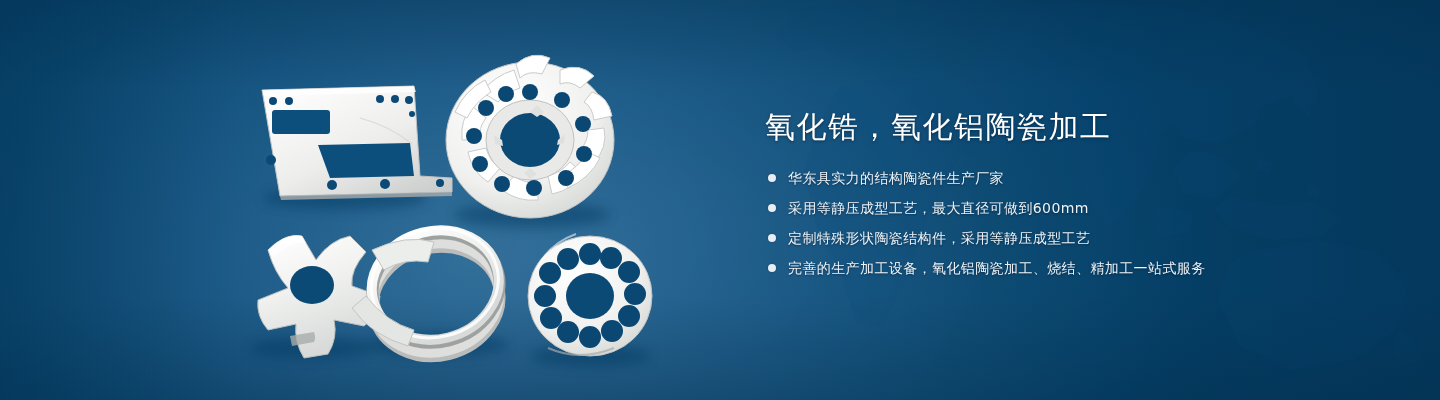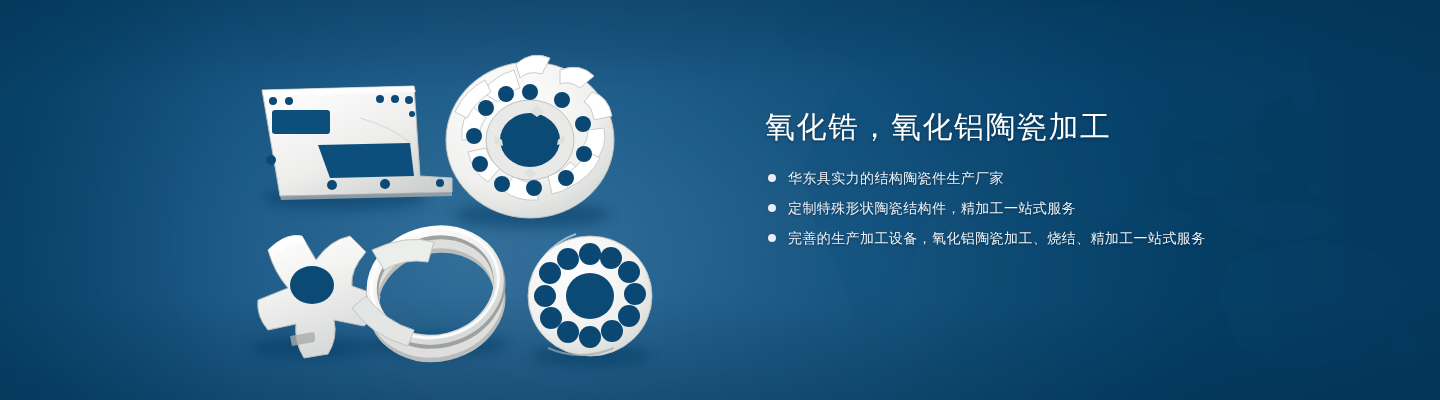--- a/index.html
+++ b/index.html
@@ -304,21 +304,25 @@
   <div class="copy">
     <div class="headline">氧化锆，氧化铝陶瓷加工</div>
 
     <ul class="bullets">
       <li class="bullet">
         <span class="bullet-dot"></span>
         <span class="bullet-text">华东具实力的结构陶瓷件生产厂家</span>
       </li>
       <li class="bullet">
         <span class="bullet-dot"></span>
-        <span class="bullet-text">定制特殊形状陶瓷结构件，精加工一站式服务</span>
+        <span class="bullet-text">采用等静压成型工艺，最大直径可做到600mm</span>
+      </li>
+      <li class="bullet">
+        <span class="bullet-dot"></span>
+        <span class="bullet-text">定制特殊形状陶瓷结构件，采用等静压成型工艺</span>
       </li>
       <li class="bullet">
         <span class="bullet-dot"></span>
         <span class="bullet-text">完善的生产加工设备，氧化铝陶瓷加工、烧结、精加工一站式服务</span>
       </li>
     </ul>
   </div>
 
 </div>
 

